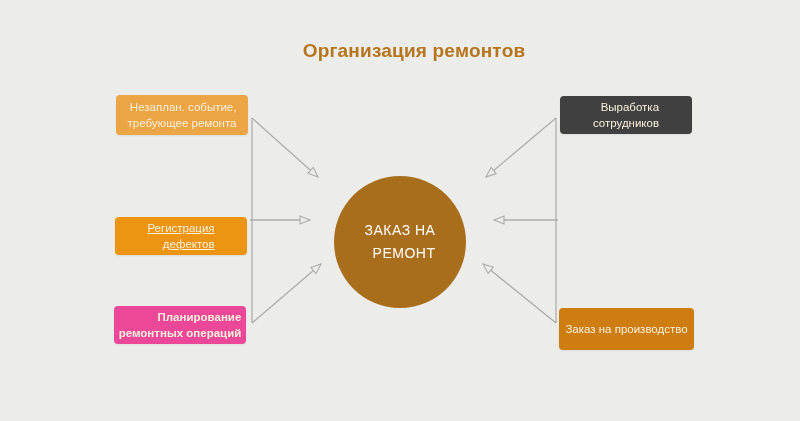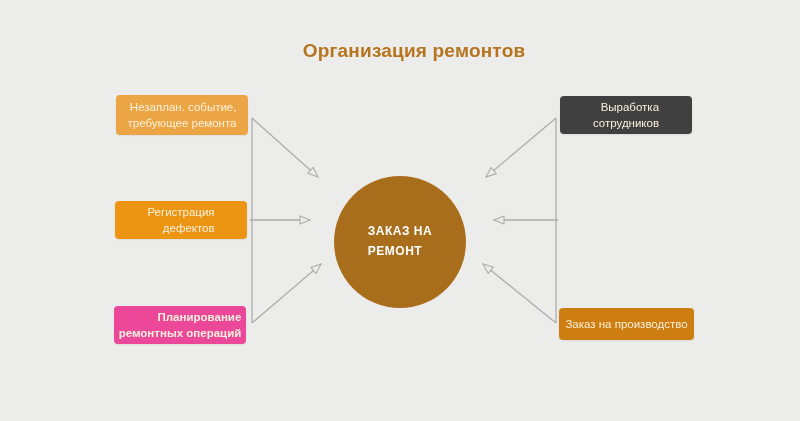--- a/index.html
+++ b/index.html
@@ -14,29 +14,29 @@
   }
   .arrows { position: absolute; left: 0; top: 0; pointer-events: none; }
   .node {
     position: absolute; width: 132px; border-radius: 4px;
     display: flex; align-items: center; justify-content: center;
     text-align: right; color: #FAF0DC; font-size: 11.5px; line-height: 1.4;
     white-space: pre-line; padding: 2px 4px; box-sizing: border-box;
     box-shadow: 0 1px 2px rgba(0,0,0,0.07);
   }
   .n-l1 { left: 116px; top: 95px;  height: 40px; }
-  .n-l2 { left: 115px; top: 201px; height: 38px; }
+  .n-l2 { left: 115px; top: 217px; height: 38px; text-decoration: underline; }
   .n-l3 { left: 114px; top: 306px; height: 38px; }
   .n-r1 { left: 560px; top: 96px;  height: 38px; }
   .n-r2 { left: 558px; top: 203px; height: 38px; width: 137px; }
-  .n-r3 { left: 559px; top: 308px; height: 32px; width: 135px; }
+  .n-r3 { left: 559px; top: 308px; height: 42px; width: 135px; }
   .circle {
     position: absolute; left: 334px; top: 176px; width: 132px; height: 132px;
     border-radius: 50%; display: flex; align-items: center; justify-content: center;
-    text-align: left; color: #FFFFFF; font-weight: bold; font-size: 12px;
+    text-align: right; color: #FFFFFF; font-weight: normal; font-size: 14px;
     line-height: 1.65; letter-spacing: 0.5px; white-space: pre-line;
   }
 </style>
 </head>
 <body>
 
 <div class="stage" style="background-color: rgb(236, 237, 235);">
 
   <h1 class="title" style="color: rgb(181, 116, 29);">Организация ремонтов</h1>
 

